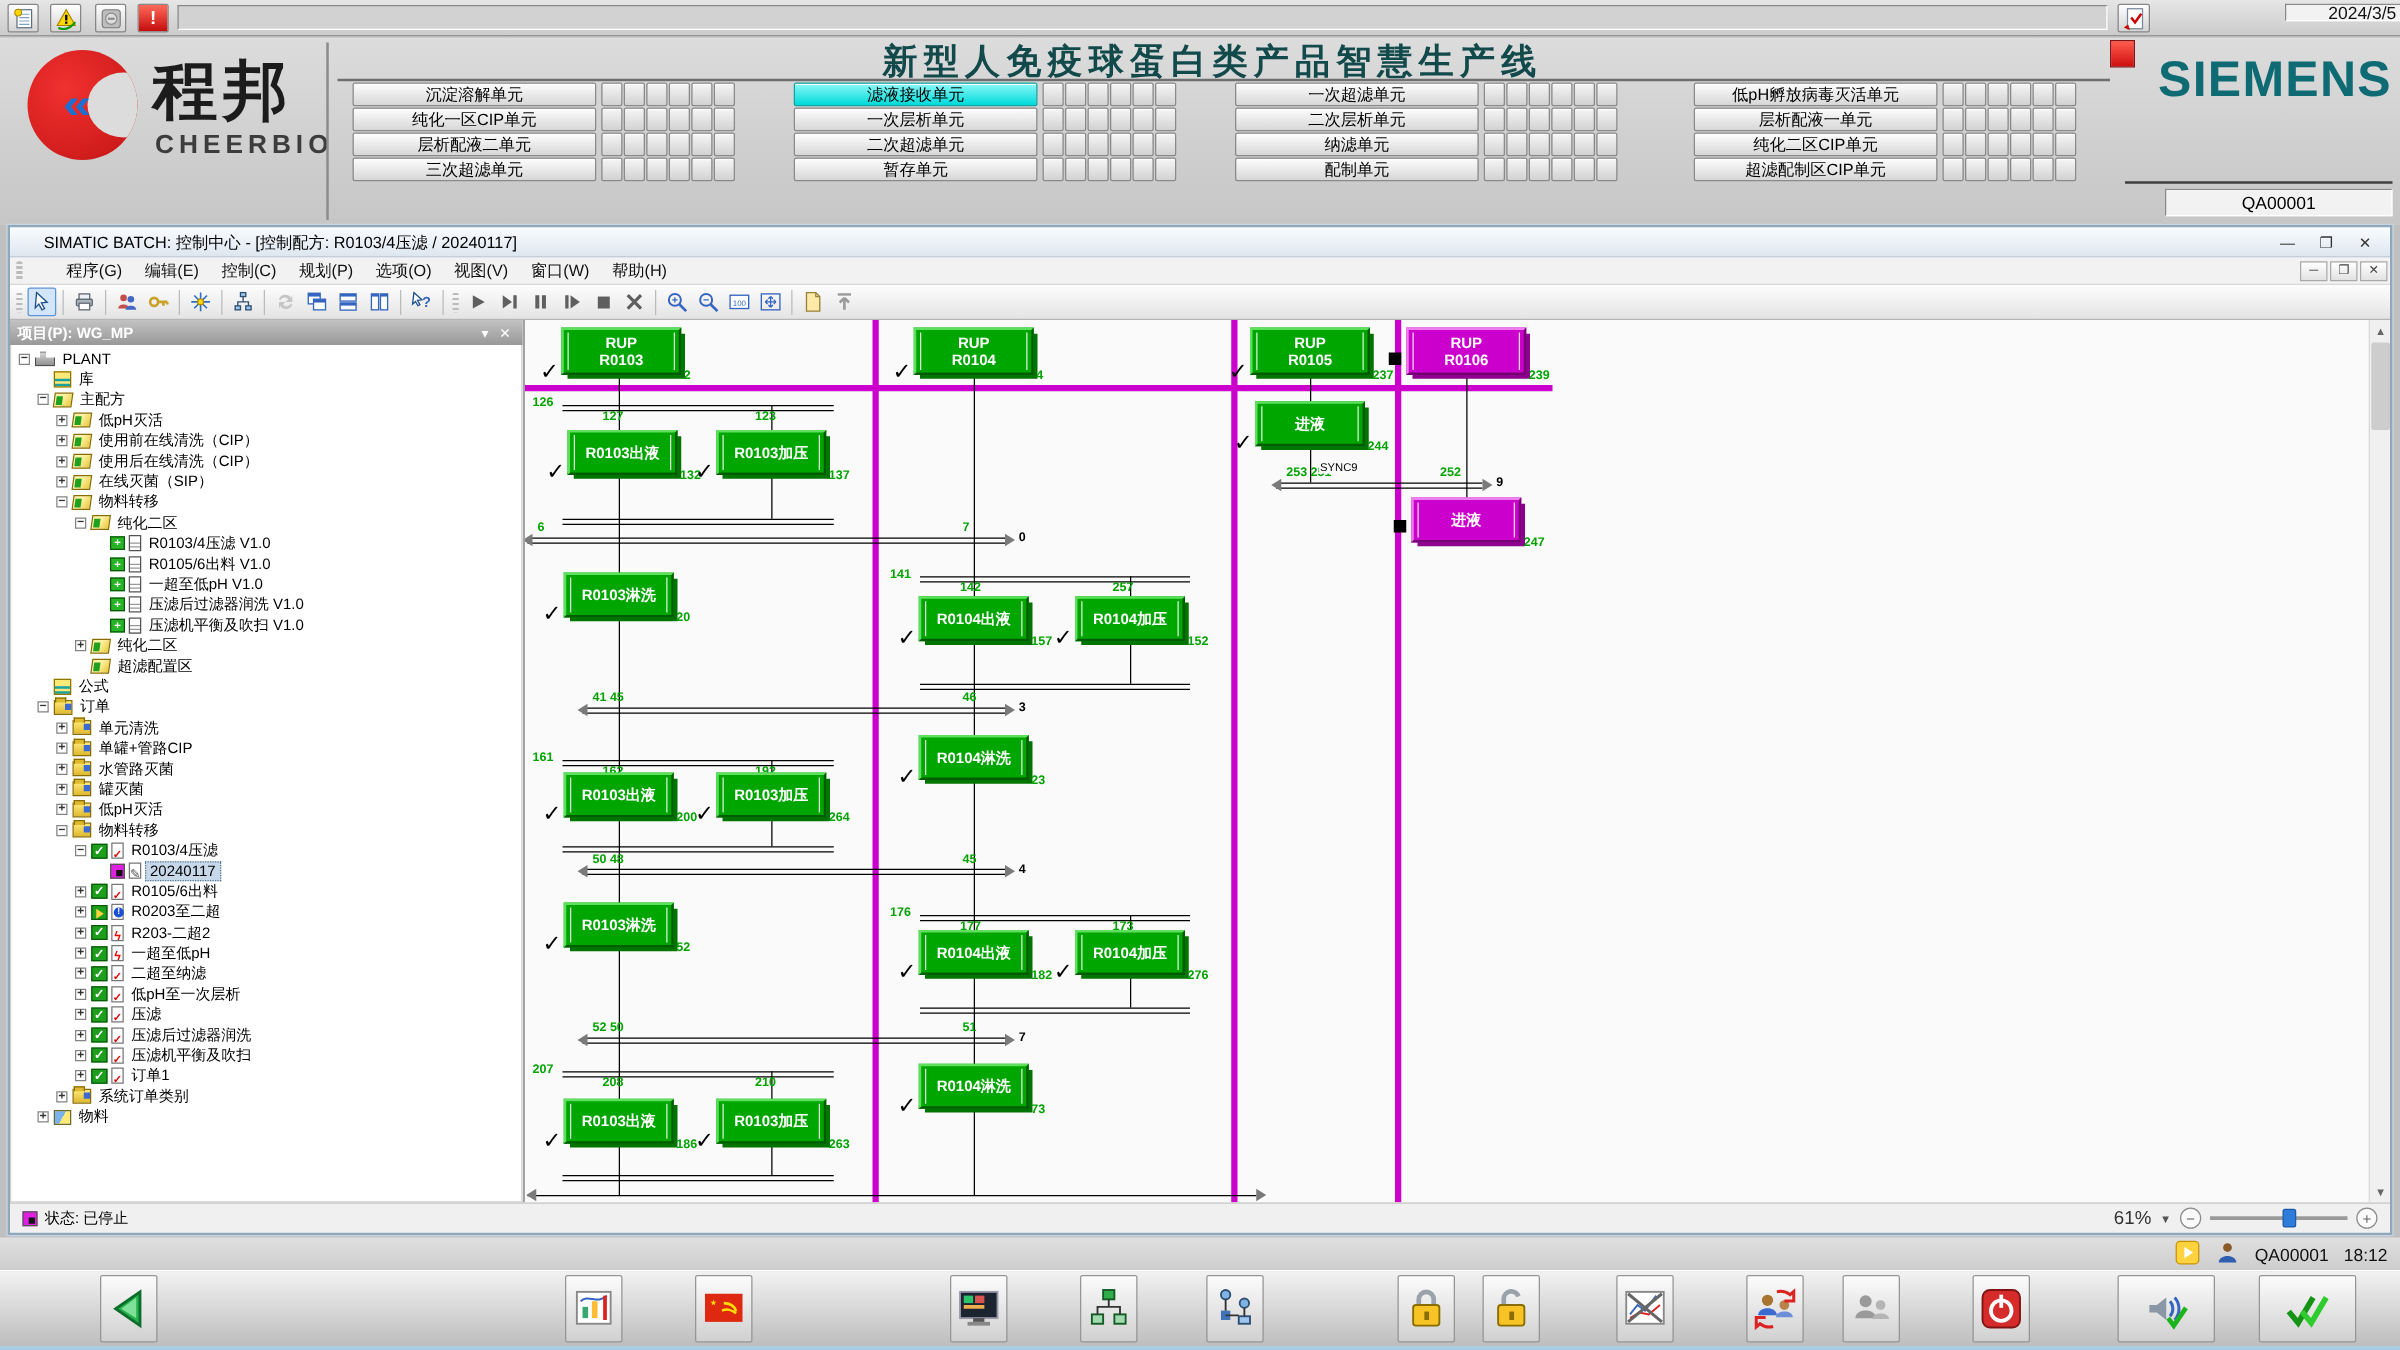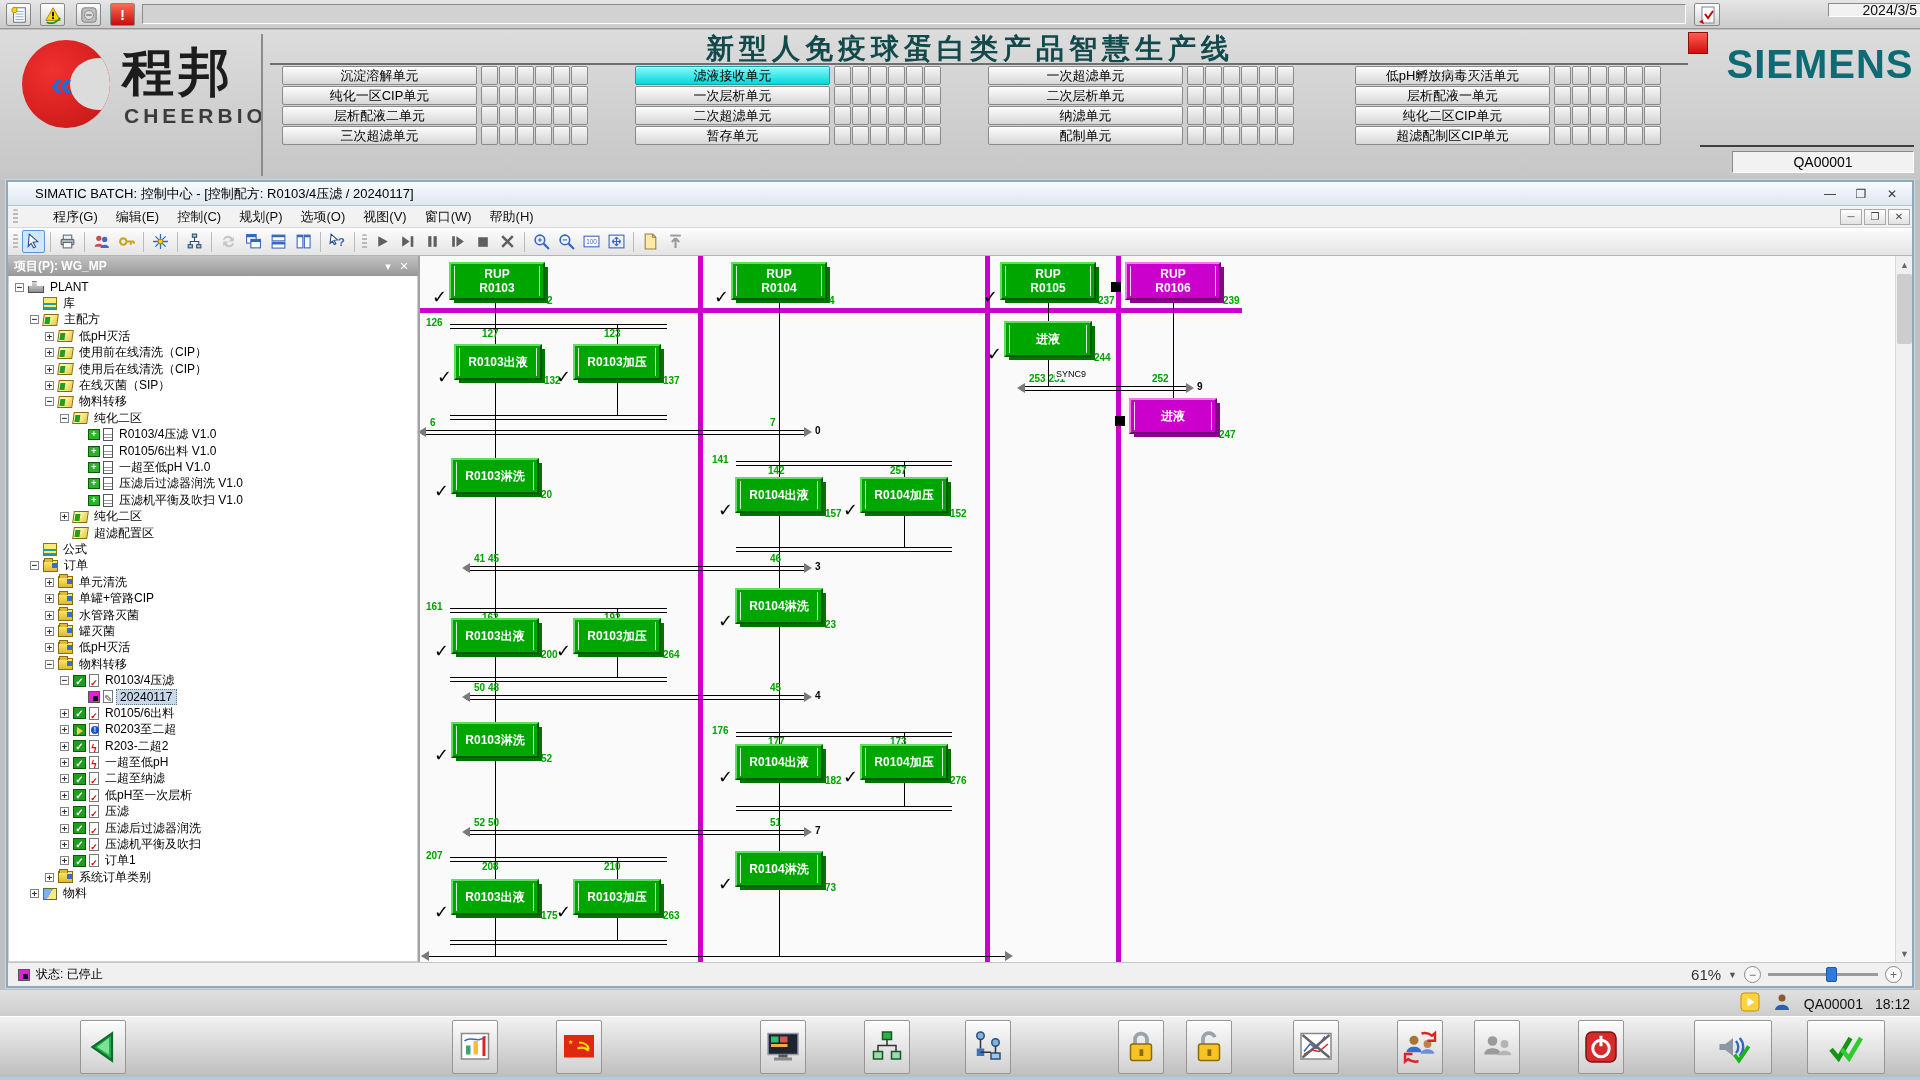--- a/index.html
+++ b/index.html
@@ -1013,21 +1013,21 @@
           <span class="fc-num">276</span>
         </div>
         <div class="fc-node" style="position: absolute; left: 315px; top: 595px; width: 88px; height: 36px;">
           <span>R0104淋洗</span>
           <span class="fc-check">✓</span>
           <span class="fc-num">73</span>
         </div>
         <div class="fc-node" style="position: absolute; left: 31px; top: 623px; width: 88px; height: 36px;">
           <span>R0103出液</span>
           <span class="fc-check">✓</span>
-          <span class="fc-num">175</span>
+          <span class="fc-num">186</span>
         </div>
         <div class="fc-node" style="position: absolute; left: 153px; top: 623px; width: 88px; height: 36px;">
           <span>R0103加压</span>
           <span class="fc-check">✓</span>
           <span class="fc-num">263</span>
         </div>
       </div>
     <div id="vscroll">
       <div class="sbtn" style="top:0">▲</div>
       <div id="vthumb"></div>

